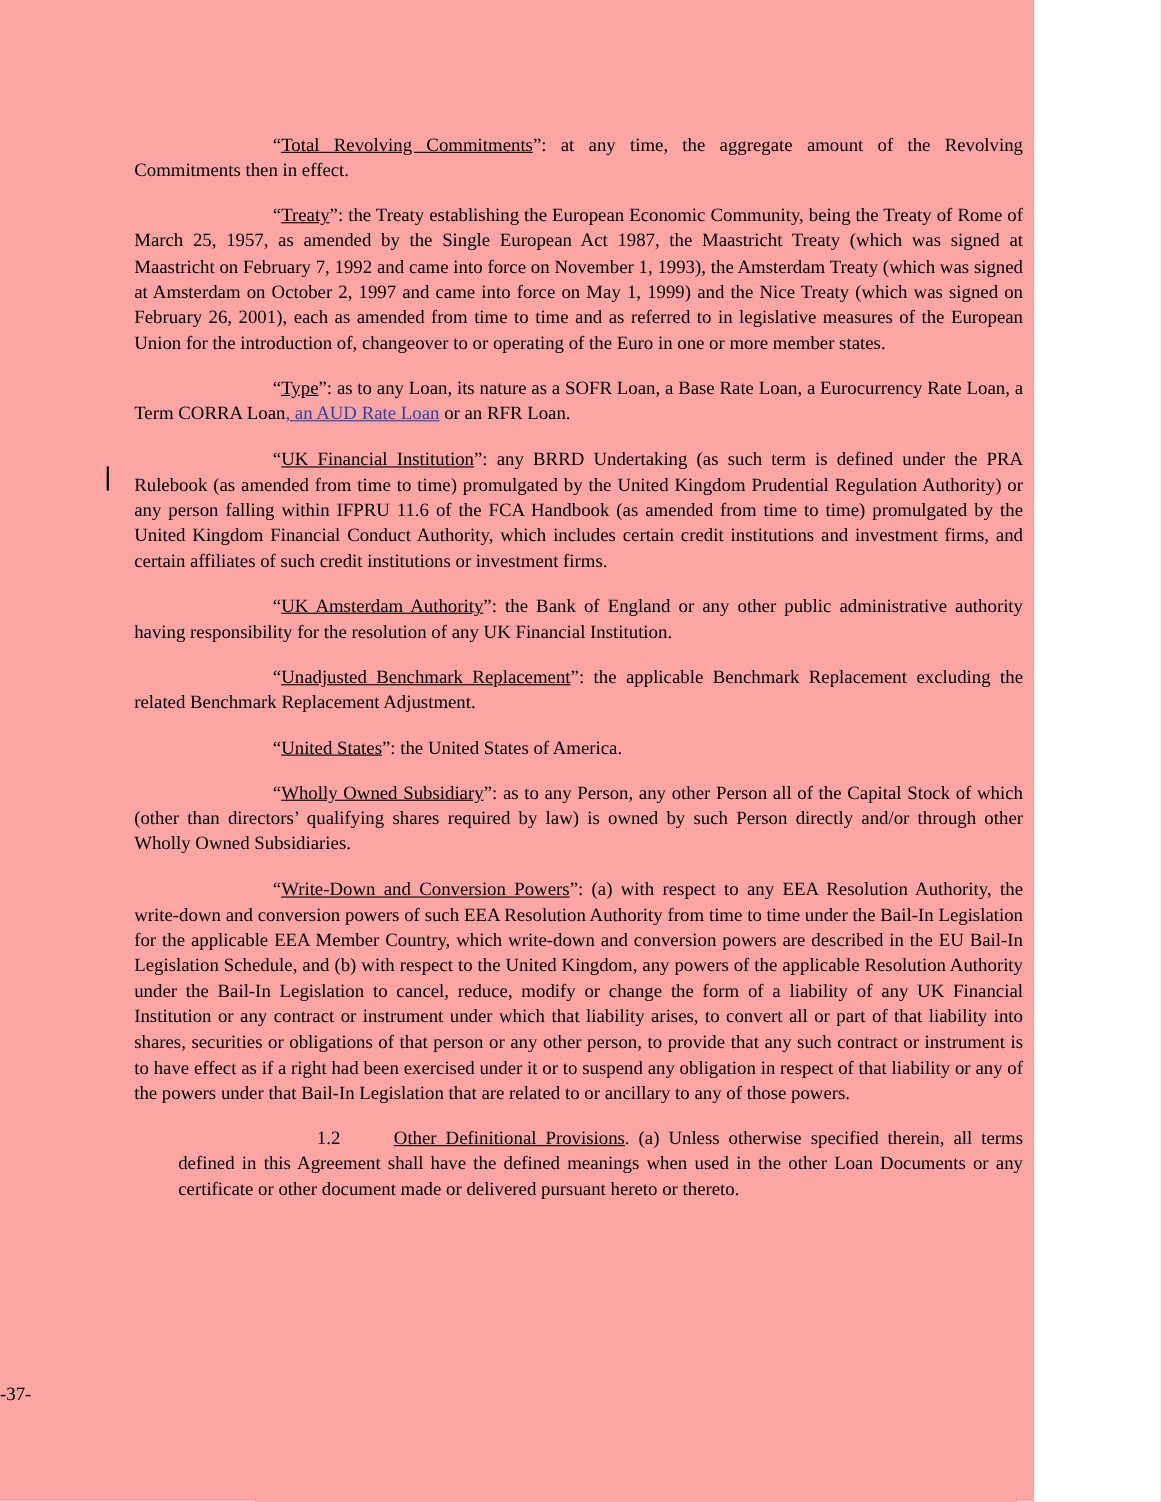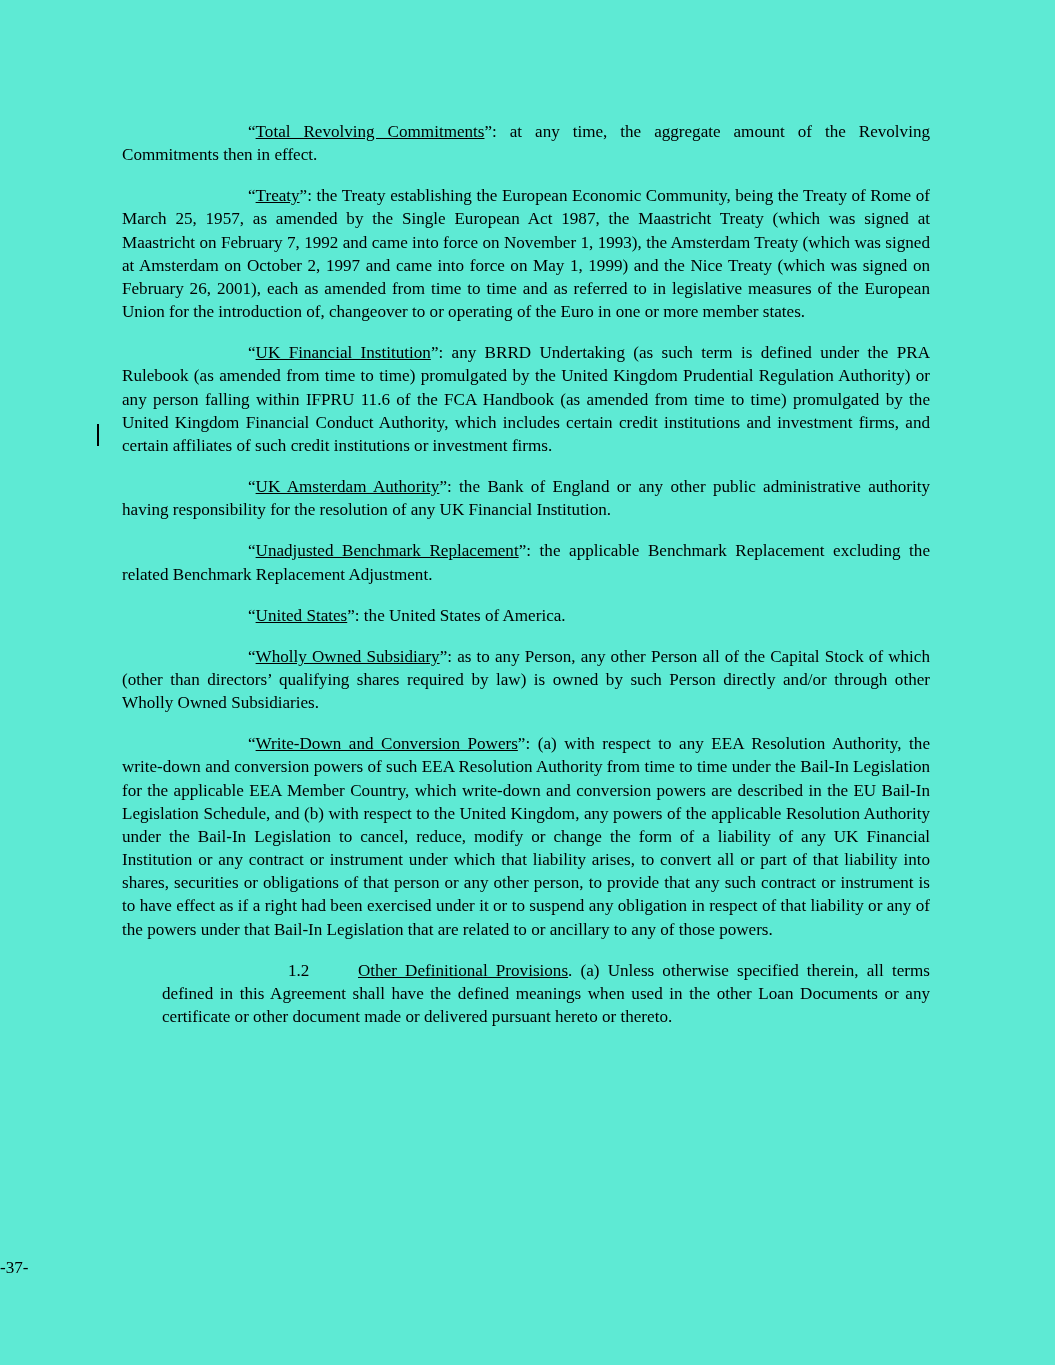--- a/index.html
+++ b/index.html
@@ -2,23 +2,23 @@
 <html><head>
 <meta charset="utf-8">
 <style>
   html, body {
     margin: 0;
     padding: 0;
     background: #ffffff;
   }
   .page {
     position: relative;
-    width: 1055px;
+    width: 940px;
     height: 1365px;
-    background: #5eead4;
+    background: #fca5a5;
     font-family: "Liberation Serif", serif;
     color: #000000;
     box-sizing: border-box;
   }
   .body-area {
     position: absolute;
     left: 122px;
     top: 120px;
     width: 808px;
   }
@@ -82,20 +82,23 @@
 
     <p class="para">
       <span class="indent"></span><span>“</span><span class="term">Total Revolving Commitments</span><span>”</span><span>:  at any time, the aggregate amount of the Revolving Commitments then in effect.</span>
     </p>
 
 
     <p class="para">
       <span class="indent"></span><span>“</span><span class="term">Treaty</span><span>”</span><span>:  the Treaty establishing the European Economic Community, being the Treaty of Rome of March 25, 1957, as amended by the Single European Act 1987, the Maastricht Treaty (which was signed at Maastricht on February 7, 1992 and came into force on November 1, 1993), the Amsterdam Treaty (which was signed at Amsterdam on October 2, 1997 and came into force on May 1, 1999) and the Nice Treaty (which was signed on February 26, 2001), each as amended from time to time and as referred to in legislative measures of the European Union for the introduction of, changeover to or operating of the Euro in one or more member states.</span>
     </p>
 
+    <p class="para">
+      <span class="indent"></span><span>“</span><span class="term">Type</span><span>”</span><span>:  as to any Loan, its nature as a SOFR Loan, a Base Rate Loan, a Eurocurrency Rate Loan, a Term CORRA Loan</span><span class="ins">, an AUD Rate Loan</span><span> or an RFR Loan.</span>
+    </p>
 
     <p class="para">
       <span class="indent"></span><span>“</span><span class="term">UK Financial Institution</span><span>”: any BRRD Undertaking (as such term is defined under the PRA Rulebook (as amended from time to time) promulgated by the United Kingdom Prudential Regulation Authority) or any person falling within IFPRU 11.6 of the FCA Handbook (as amended from time to time) promulgated by the United Kingdom Financial Conduct Authority, which includes certain credit institutions and investment firms, and certain affiliates of such credit institutions or investment firms.</span>
     </p>
 
     <p class="para">
       <span class="indent"></span><span>“</span><span class="term">UK Amsterdam Authority</span><span>”</span><span>:  the Bank of England or any other public administrative authority having responsibility for the resolution of any UK Financial Institution.</span>
     </p>
 
     <p class="para">

